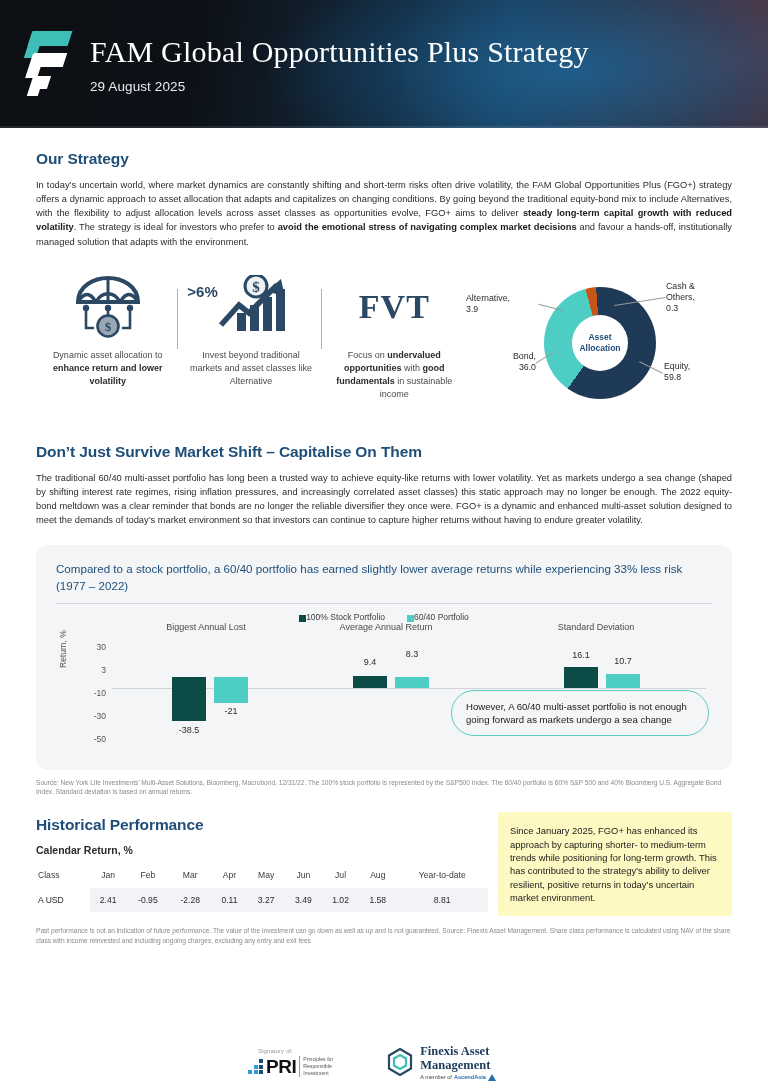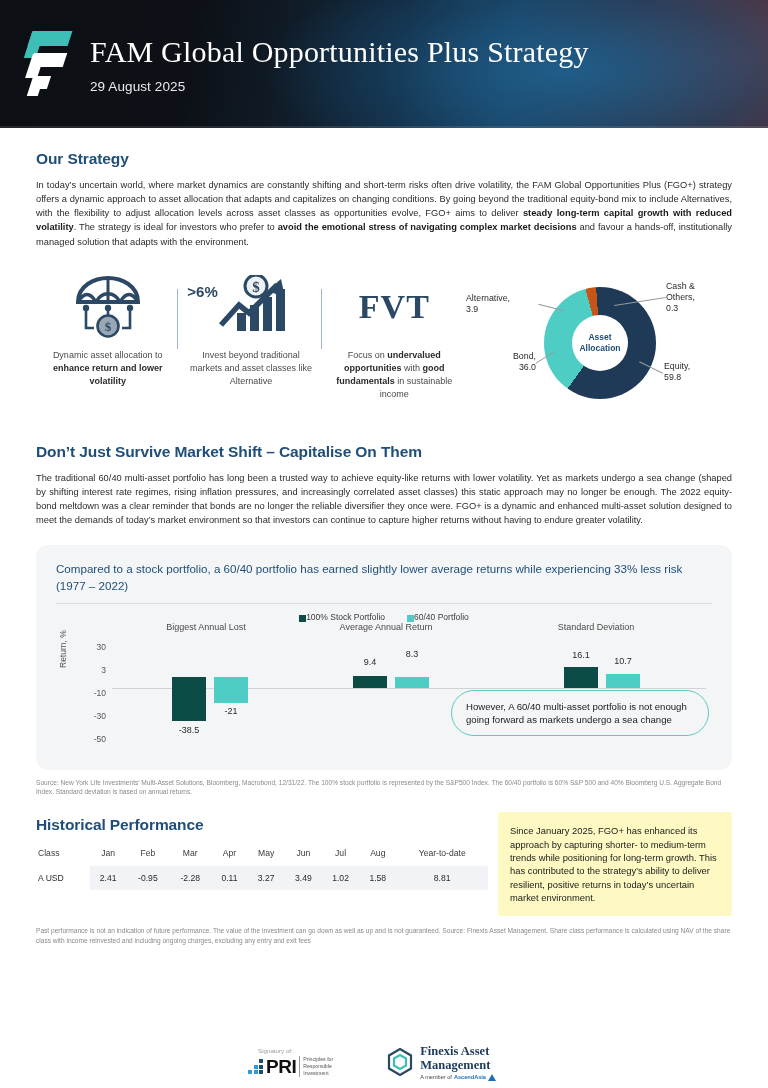--- a/index.html
+++ b/index.html
@@ -465,20 +465,21 @@
 
       <div class="callout">However, A 60/40 multi-asset portfolio is not enough going forward as markets undergo a sea change</div>
     </div>
   </div>
 
   <div class="source-note">Source: New York Life Investments’ Multi-Asset Solutions, Bloomberg, Macrobond, 12/31/22. The 100% stock portfolio is represented by the S&amp;P500 Index. The 60/40 portfolio is 60% S&amp;P 500 and 40% Bloomberg U.S. Aggregate Bond Index. Standard deviation is based on annual returns.</div>
 
   <div class="perf-row">
     <div class="perf-left">
       <h2 class="section-title" style="margin-top:14px;">Historical Performance</h2>
+      <div class="sub-label">Calendar Return, %</div>
       <table class="perf">
         <thead>
           <tr>
             <th class="col-class">Class</th>
             <th>Jan</th>
             <th>Feb</th>
             <th>Mar</th>
             <th>Apr</th>
             <th>May</th>
             <th>Jun</th>

